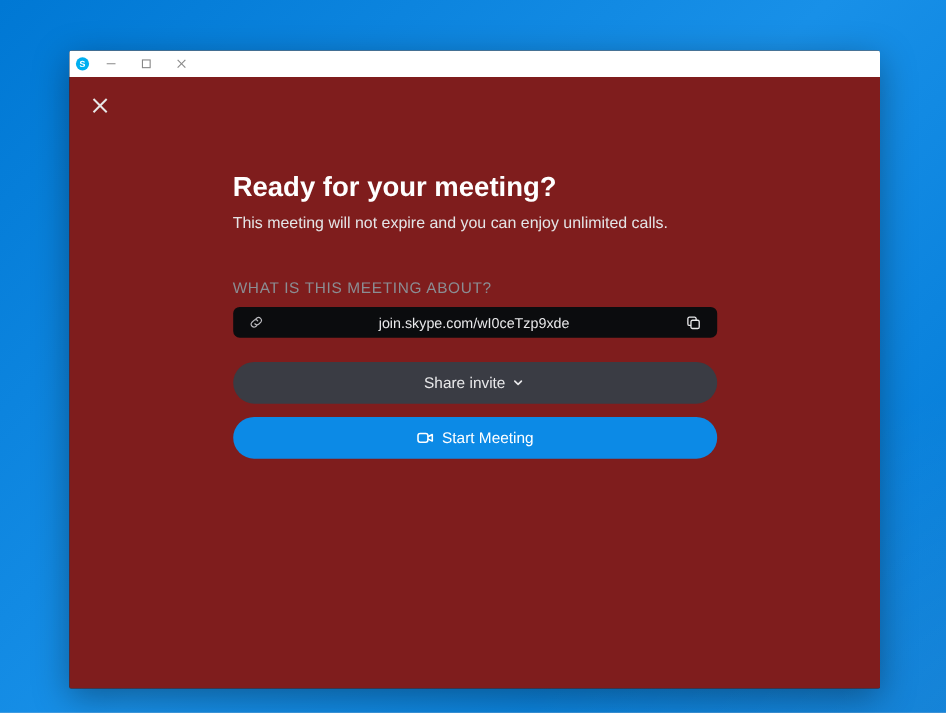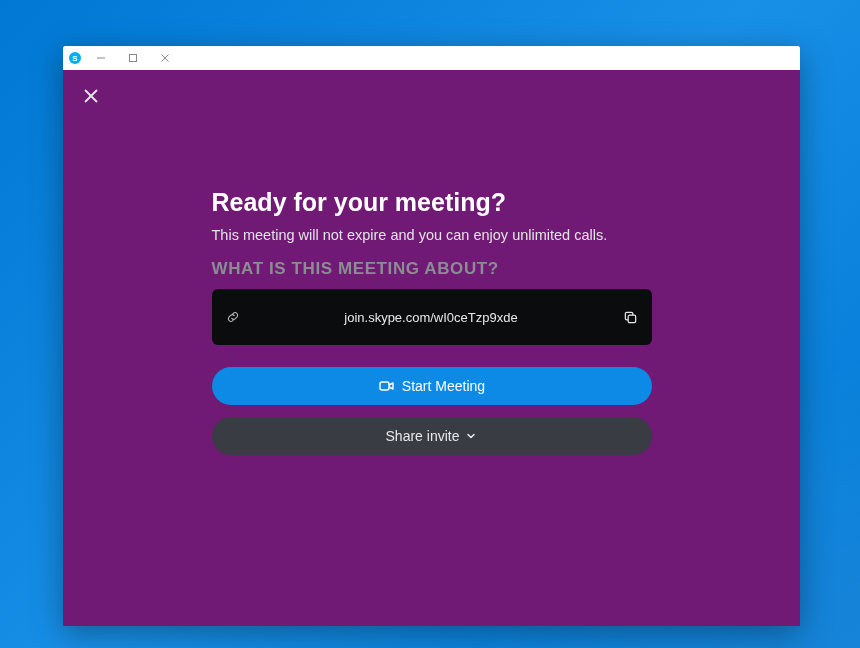--- a/index.html
+++ b/index.html
@@ -66,23 +66,23 @@
       width: 32px;
       height: 24px;
       display: flex;
       align-items: center;
       justify-content: center;
       color: #888;
       font-size: 10px;
     }
     .app-body {
       flex: 1;
-      background: #701a75;
+      background: #7f1d1d;
       position: relative;
-      padding: 32px 20px;
+      padding: 0 20px;
     }
     .close-x {
       position: absolute;
       top: 18px;
       left: 20px;
       color: #e8e8e8;
       cursor: pointer;
     }
     .content {
       max-width: 440px;
@@ -91,26 +91,26 @@
     }
     .heading {
       color: #ffffff;
       font-size: 25px;
       font-weight: 700;
       margin-bottom: 10px;
     }
     .subheading {
       color: #e4e4e6;
       font-size: 14.5px;
-      margin-bottom: 16px;
+      margin-bottom: 42px;
     }
     .field-label {
       color: #8b8d93;
-      font-size: 17px;
-      font-weight: 700;
+      font-size: 14px;
+      font-weight: 400;
       letter-spacing: 0.6px;
       text-transform: uppercase;
       margin-bottom: 10px;
     }
     .name-field {
       background: #ffffff;
       border-radius: 6px;
       height: 44px;
       display: flex;
       align-items: center;
@@ -123,21 +123,21 @@
       outline: none;
       font-size: 15px;
       color: #222;
       background: transparent;
       font-family: inherit;
     }
     .edit-icon { color: #666; }
     .link-field {
       background: #0b0c0e;
       border-radius: 6px;
-      height: 56px;
+      height: 28px;
       display: flex;
       align-items: center;
       padding: 0 14px;
       margin-bottom: 22px;
     }
     .link-icon { color: #bcbcc0; flex-shrink: 0; }
     .link-text {
       flex: 1;
       text-align: center;
       color: #e8e8ea;
@@ -221,34 +221,34 @@
         </span>
         <span class="link-text">join.skype.com/wI0ceTzp9xde</span>
         <span class="copy-icon">
           <svg width="15" height="15" viewBox="0 0 16 16" fill="none">
               <rect x="5.5" y="5.5" width="8" height="8" rx="1.5" stroke="currentColor" stroke-width="1.3"></rect>
               <path d="M10.5 5.5V4a1.5 1.5 0 00-1.5-1.5H4A1.5 1.5 0 002.5 4v5A1.5 1.5 0 004 10.5h1.5" stroke="currentColor" stroke-width="1.3"></path>
             </svg>
         </span>
       </div>
 
+      <button class="btn btn-share">
+        <span>Share invite</span>
+        <span>
+          <svg width="12" height="12" viewBox="0 0 12 12">
+              <path d="M3 4.5L6 7.5L9 4.5" stroke="currentColor" stroke-width="1.5" fill="none" stroke-linecap="round" stroke-linejoin="round"></path>
+            </svg>
+        </span>
+      </button>
+
       <button class="btn btn-start">
         <span>
           <svg width="18" height="18" viewBox="0 0 18 18" fill="none">
               <rect x="2" y="5" width="9" height="8" rx="2" stroke="currentColor" stroke-width="1.4"></rect>
               <path d="M11 8l4-2v6l-4-2" stroke="currentColor" stroke-width="1.4" stroke-linejoin="round"></path>
             </svg>
         </span>
         <span>Start Meeting</span>
       </button>
 
-      <button class="btn btn-share">
-        <span>Share invite</span>
-        <span>
-          <svg width="12" height="12" viewBox="0 0 12 12">
-              <path d="M3 4.5L6 7.5L9 4.5" stroke="currentColor" stroke-width="1.5" fill="none" stroke-linecap="round" stroke-linejoin="round"></path>
-            </svg>
-        </span>
-      </button>
-
     </div>
   </div>
 </div>
 
 </body></html>

